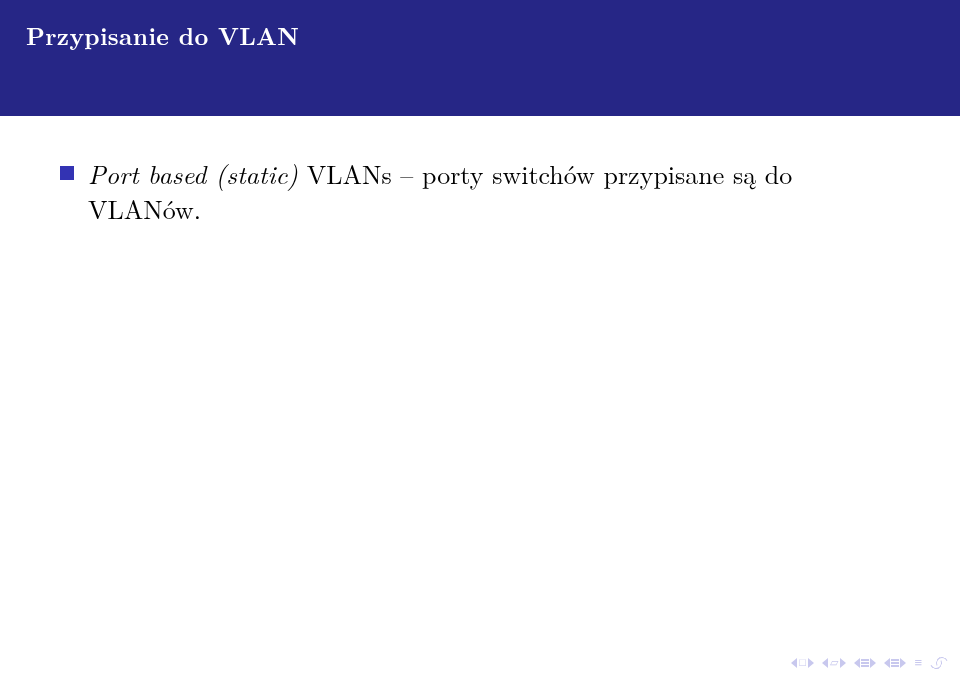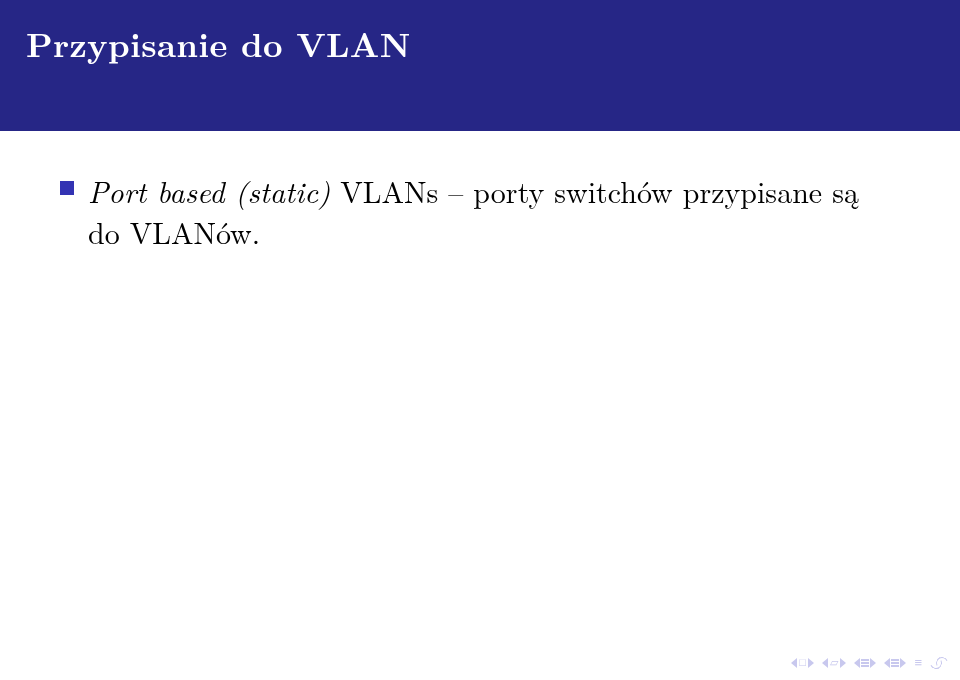--- a/index.html
+++ b/index.html
@@ -16,26 +16,26 @@
     width: 960px;
     height: 680px;
     position: relative;
     box-sizing: border-box;
   }
   .title-bar {
     background: #262686;
     color: #ffffff;
     padding: 18px 26px 64px 26px;
     font-weight: bold;
-    font-size: 34px;
+    font-size: 24px;
     letter-spacing: 0.3px;
   }
   .content {
     padding: 40px 60px 0 60px;
-    font-size: 30px;
+    font-size: 26px;
     line-height: 1.35;
   }
   .bullet {
     display: flex;
     align-items: flex-start;
     margin-bottom: 14px;
   }
   .marker {
     flex: 0 0 auto;
     width: 14px;

